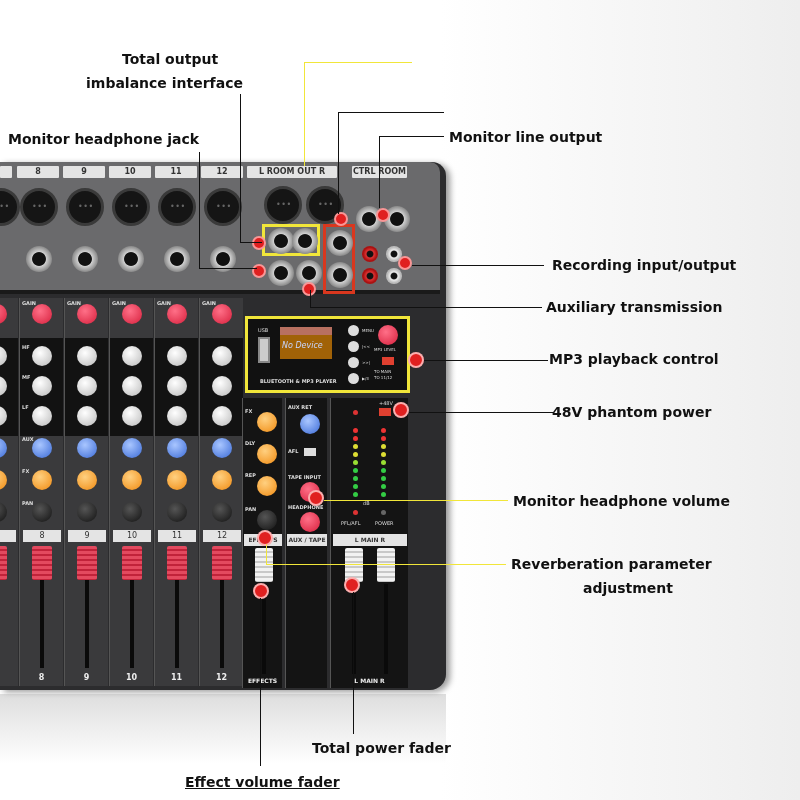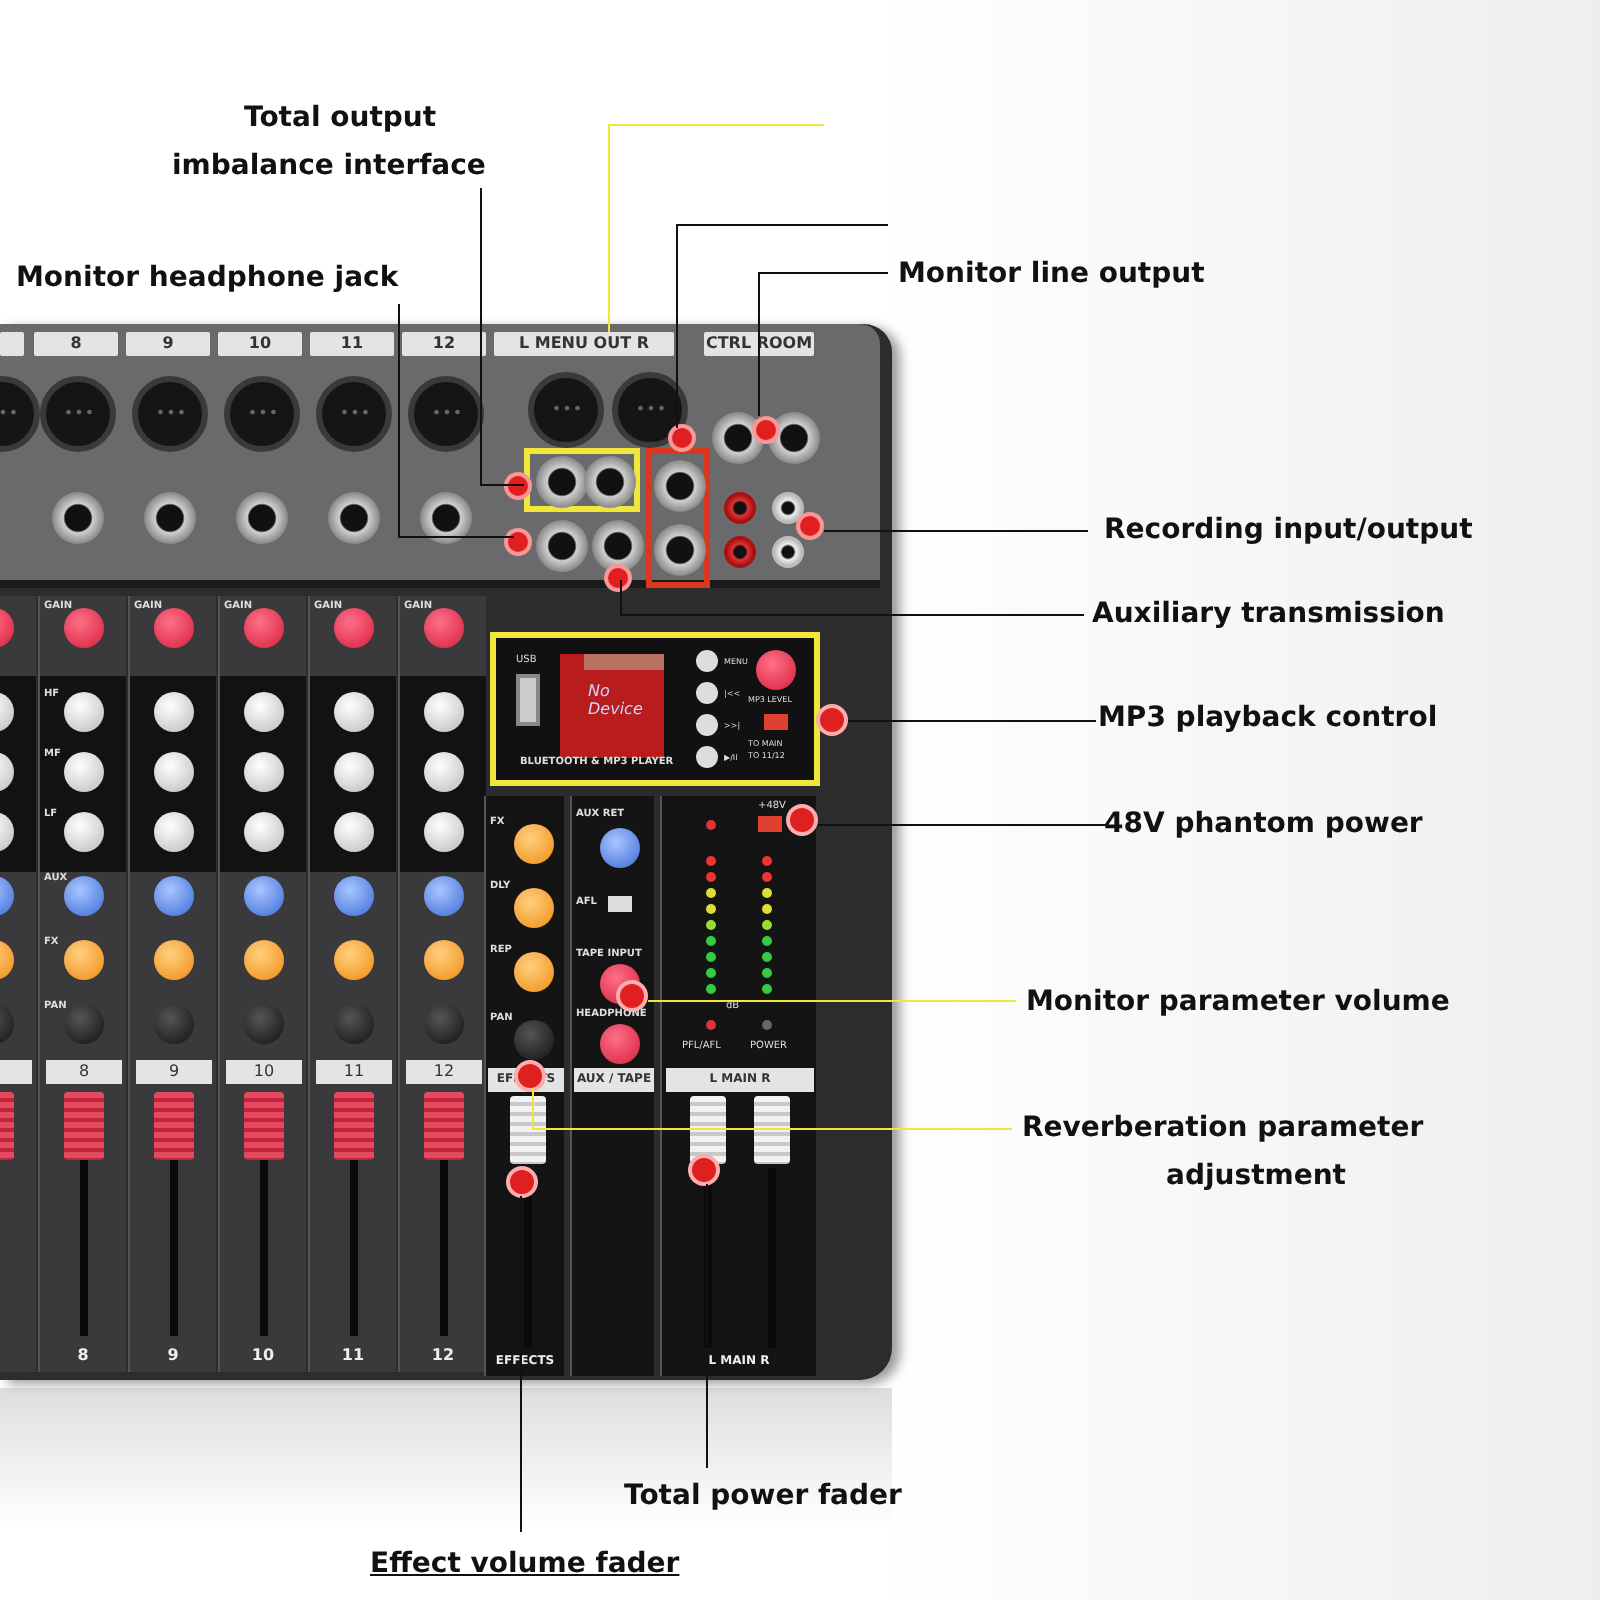--- a/index.html
+++ b/index.html
@@ -42,21 +42,21 @@
             font-size: 8px; text-align: center; line-height: 12px; }
   .fader-slot { position: absolute; left: 20px; top: 260px; width: 4px; height: 110px; background: #0a0a0a; }
   .fader-cap { position: absolute; left: 12px; top: 248px; width: 20px; height: 34px; border-radius: 2px;
                background: repeating-linear-gradient(180deg, #e34a5f 0 3px, #c1233a 3px 5px); }
   .ch-num { position: absolute; bottom: 4px; left: 0; width: 100%; text-align: center; color: #eee;
             font-size: 8px; font-weight: bold; }
 
   
   .mp3 { position: absolute; left: 245px; top: 316px; width: 165px; height: 77px; background: #111;
          border: 3px solid #f1e63a; }
-  .lcd { position: absolute; left: 32px; top: 8px; width: 52px; height: 52px; background: #b91c1c; padding-left: 12px; }
+  .lcd { position: absolute; left: 32px; top: 8px; width: 52px; height: 32px; background: #a16207; }
   .lcd-top { height: 8px; background: #b87060; }
   .lcd-text { color: #c8d6ff; font-size: 8px; font-style: italic; padding: 6px 2px; }
   .mp3-btn { position: absolute; left: 100px; width: 11px; height: 11px; border-radius: 50%; background: #ddd; }
   .mp3-btn-lbl { position: absolute; left: 114px; font-size: 4px; color: #ddd; }
   .mp3-lbl { position: absolute; left: 12px; bottom: 6px; font-size: 5px; color: #ddd; font-weight: bold; }
   .mp3-knob { position: absolute; left: 130px; top: 6px; width: 20px; height: 20px; border-radius: 50%;
               background: radial-gradient(circle at 40% 35%, #ff7088, #d61e3b); }
 
   
   .fxcol { position: absolute; left: 242px; top: 398px; width: 40px; height: 290px; background: #141414;
@@ -89,21 +89,21 @@
 
   <div class="mixer">
 
     <div class="rear">
       <div class="rear-label" style="left:0;width:12px;"></div>
       <div class="rear-label" style="left:17px;width:42px;">8</div>
       <div class="rear-label" style="left:63px;width:42px;">9</div>
       <div class="rear-label" style="left:109px;width:42px;">10</div>
       <div class="rear-label" style="left:155px;width:42px;">11</div>
       <div class="rear-label" style="left:201px;width:42px;">12</div>
-      <div class="rear-label" style="left:247px;width:90px;">L MENU OUT R</div>
+      <div class="rear-label" style="left:247px;width:90px;">L ROOM OUT R</div>
       <div class="rear-label" style="left:352px;width:55px;">CTRL ROOM</div>
 
       <div class="xlr" style="left:-18px;top:26px;"></div>
       <div class="xlr" style="left:20px;top:26px;"></div>
       <div class="xlr" style="left:66px;top:26px;"></div>
       <div class="xlr" style="left:112px;top:26px;"></div>
       <div class="xlr" style="left:158px;top:26px;"></div>
       <div class="xlr" style="left:204px;top:26px;"></div>
       <div class="jack" style="left:26px;top:84px;"></div>
       <div class="jack" style="left:72px;top:84px;"></div>
@@ -369,18 +369,18 @@
   <div class="line" style="left:353px;top:592px;width:1px;height:142px;"></div>
 
   <div class="callout" style="left:122px;top:48px;">Total output</div>
   <div class="callout" style="left:86px;top:72px;">imbalance interface</div>
   <div class="callout" style="left:449px;top:126px;">Monitor line output</div>
   <div class="callout" style="left:8px;top:128px;">Monitor headphone jack</div>
   <div class="callout" style="left:552px;top:254px;">Recording input/output</div>
   <div class="callout" style="left:546px;top:296px;">Auxiliary transmission</div>
   <div class="callout" style="left:549px;top:348px;">MP3 playback control</div>
   <div class="callout" style="left:552px;top:401px;">48V phantom power</div>
-  <div class="callout" style="left:513px;top:490px;">Monitor parameter volume</div>
+  <div class="callout" style="left:513px;top:490px;">Monitor headphone volume</div>
   <div class="callout" style="left:511px;top:553px;">Reverberation parameter</div>
   <div class="callout" style="left:583px;top:577px;">adjustment</div>
   <div class="callout" style="left:312px;top:737px;">Total power fader</div>
   <div class="callout" style="left:185px;top:771px;text-decoration:underline;">Effect volume fader</div>
 </div>
 
 </body></html>

